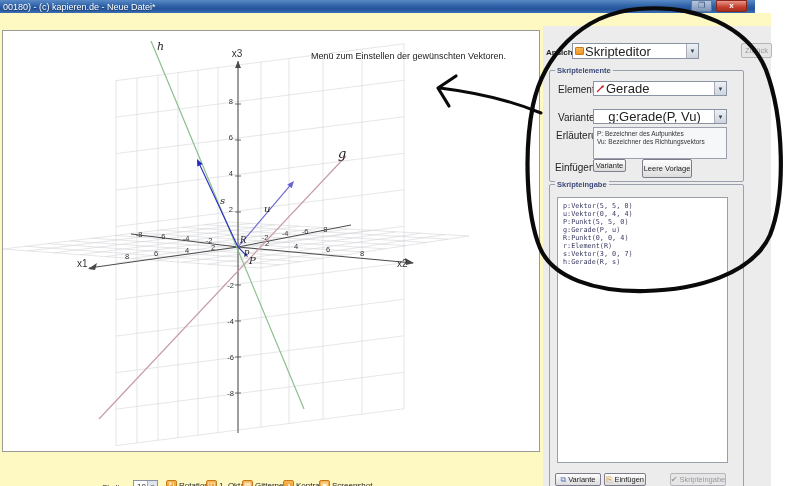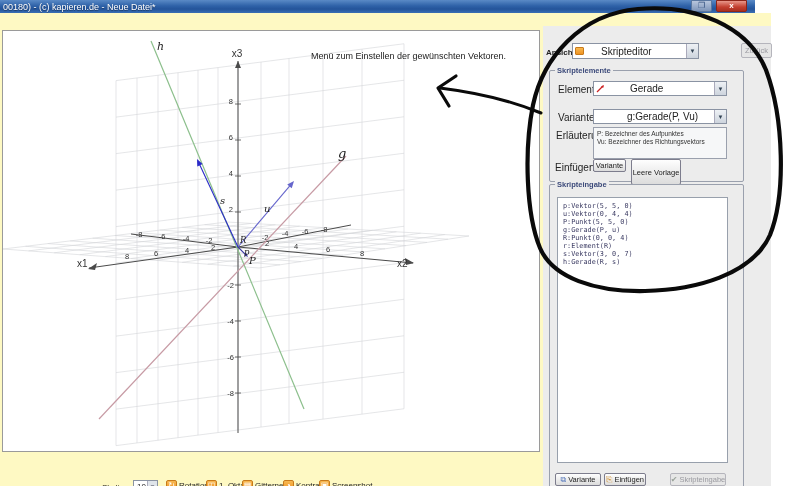--- a/index.html
+++ b/index.html
@@ -35,44 +35,44 @@
     font-size:6px;display:flex;align-items:center;justify-content:center;color:#445;}
   .tb-item{position:absolute;top:27px;display:flex;align-items:center;gap:2px;cursor:default;}
   .tb-icon{width:11px;height:11px;border-radius:2px;background:linear-gradient(180deg,#f7b851,#ef9322);
     border:1px solid #c87a1a;box-sizing:border-box;color:#fff;font-size:8px;line-height:9px;
     display:flex;align-items:center;justify-content:center;}
 
   
   #panel{position:absolute;left:543px;top:13px;width:228px;height:473px;background:#ececec;font-size:8px;color:#222;}
   #ansicht-label{position:absolute;left:3px;top:22px;font-weight:bold;}
   .dropdown{background:#fff;border:1px solid #8a93a3;box-sizing:border-box;display:flex;align-items:center;overflow:hidden;}
-  .dropdown .dd-text{flex:1;padding-left:17px;font-size:10px;white-space:nowrap;}
+  .dropdown .dd-text{flex:1;padding-left:1px;font-size:13px;white-space:nowrap;}
   .dropdown .dd-arr{width:11px;align-self:stretch;background:linear-gradient(180deg,#eef1f5,#cdd4dd);
     border-left:1px solid #aab;font-size:6px;display:flex;align-items:center;justify-content:center;color:#345;}
   #ansicht-dd{position:absolute;left:29px;top:17px;width:127px;height:16px;}
   .mini-win-icon{width:9px;height:8px;border-radius:1px;margin-left:2px;
     background:linear-gradient(180deg,#f7b851,#ef9322);border:1px solid #c87a1a;box-sizing:border-box;}
   .btn{background:linear-gradient(180deg,#fefefe,#dcdcdc);border:1px solid #7d7d8d;border-radius:2px;
     box-sizing:border-box;display:flex;align-items:center;justify-content:center;font-size:7.5px;gap:2px;color:#222;}
   .btn.disabled{color:#9a9aa0;border-color:#b5b5bc;background:#e6e6e6;}
   #zurueck-btn{position:absolute;left:198px;top:17px;width:31px;height:15px;}
 
   .groupbox{position:absolute;border:1px solid #9aa0ad;border-radius:2px;}
   .groupbox .gb-title{position:absolute;top:-5px;left:5px;background:#ececec;padding:0 2px;
     font-size:7.5px;font-weight:bold;color:#3c4a7a;}
   #group-elemente{left:6px;top:44px;width:193px;height:110px;}
   #group-eingabe{left:6px;top:158px;width:193px;height:307px;}
 
   .fieldlabel{position:absolute;font-size:10px;color:#222;}
-  #element-dd{position:absolute;left:43px;top:10px;width:134px;height:15px;gap:8px;}
+  #element-dd{position:absolute;left:43px;top:10px;width:134px;height:15px;}
   #variante-dd{position:absolute;left:43px;top:38px;width:134px;height:15px;text-align:center;}
   #erlaeuterung-box{position:absolute;left:43px;top:56px;width:134px;height:32px;background:#f6f7f8;
     border:1px solid #9aa0ad;box-sizing:border-box;padding:2px 0 0 3px;font-size:6.5px;line-height:8px;color:#333;}
   #btn-variante{position:absolute;left:43px;top:88px;width:33px;height:13px;}
-  #btn-leere{position:absolute;left:81px;top:88px;width:50px;height:26px;}
+  #btn-leere{position:absolute;left:92px;top:88px;width:50px;height:19px;}
 
   #script-area{position:absolute;left:7px;top:12px;width:171px;height:266px;background:#fff;
     border:1px solid #98a0ac;box-sizing:border-box;padding:4px 0 0 5px;
     font-family:"DejaVu Sans Mono",monospace;font-size:6.8px;line-height:8px;color:#383860;}
   #btn-kopieren{position:absolute;left:5px;top:288px;width:46px;height:13px;}
   #btn-einfuegen{position:absolute;left:54px;top:288px;width:42px;height:13px;}
   #btn-aktualisieren{position:absolute;left:120px;top:288px;width:56px;height:13px;}
   .btn-ic{font-size:8px;line-height:8px;}
   .ic-copy{color:#5577bb;} .ic-paste{color:#d08a22;} .ic-check{color:#9aa39a;}
 

